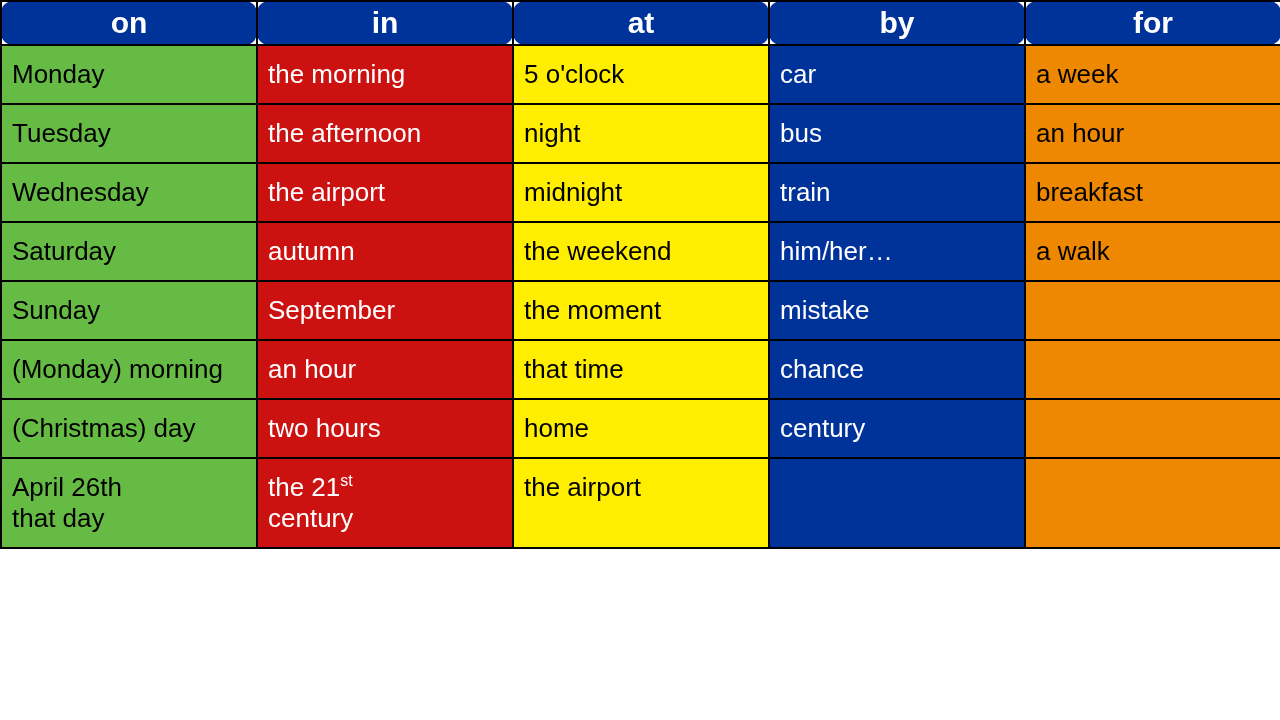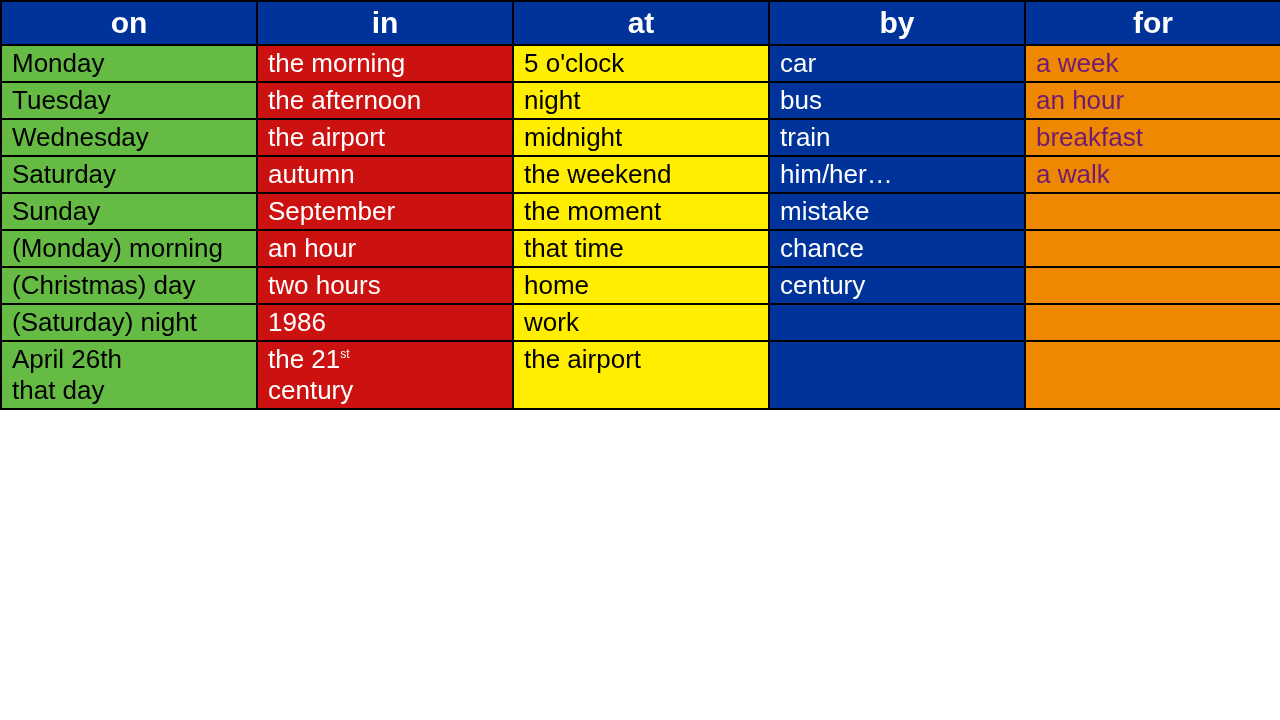--- a/index.html
+++ b/index.html
@@ -16,50 +16,51 @@
     }
 
     table {
       width: 1280px;
       border-collapse: collapse;
       table-layout: fixed;
     }
 
     th, td {
       border: 2px solid #000;
-      padding: 2px 10px;
+      padding: 13px 10px;
       font-size: 26px;
       vertical-align: top;
     }
 
     
     col.col-on   { width: 256px; }
     col.col-in   { width: 256px; }
     col.col-at   { width: 256px; }
     col.col-by   { width: 256px; }
     col.col-for  { width: 256px; }
 
     
     thead th {
       background-color: #003399;
       color: #fff;
       font-weight: bold;
       font-size: 30px;
       padding: 4px 10px;
+      border-radius: 12px;
     }
 
     
     .col-on-cell  { background-color: #66bb44; color: #000; }
     .col-in-cell  { background-color: #cc1111; color: #fff; }
     .col-at-cell  { background-color: #ffee00; color: #000; margin-top: 16px; }
     .col-by-cell  { background-color: #003399; color: #fff; margin-top: 34px; }
-    .col-for-cell { background-color: #ee8800; color: #701a75; }
+    .col-for-cell { background-color: #ee8800; color: #000000; }
 
     sup {
-      font-size: 12px;
+      font-size: 16px;
       vertical-align: super;
     }
   </style>
 </head>
 <body>
 
 <table>
   <colgroup>
     <col class="col-on">
     <col class="col-in">
@@ -120,27 +121,20 @@
         <td class="col-for-cell"></td>
       </tr>
       <tr>
         <td class="col-on-cell">(Christmas) day</td>
         <td class="col-in-cell">two hours</td>
         <td class="col-at-cell">home</td>
         <td class="col-by-cell">century</td>
         <td class="col-for-cell"></td>
       </tr>
       <tr>
-        <td class="col-on-cell">(Saturday) night</td>
-        <td class="col-in-cell">1986</td>
-        <td class="col-at-cell">work</td>
-        <td class="col-by-cell"></td>
-        <td class="col-for-cell"></td>
-      </tr>
-      <tr>
         <td class="col-on-cell">April 26th<br>that day</td>
         <td class="col-in-cell">the 21<sup>st</sup><br>century</td>
         <td class="col-at-cell">the airport</td>
         <td class="col-by-cell"></td>
         <td class="col-for-cell"></td>
       </tr>
     </tbody>
 </table>
 
 </body></html>

